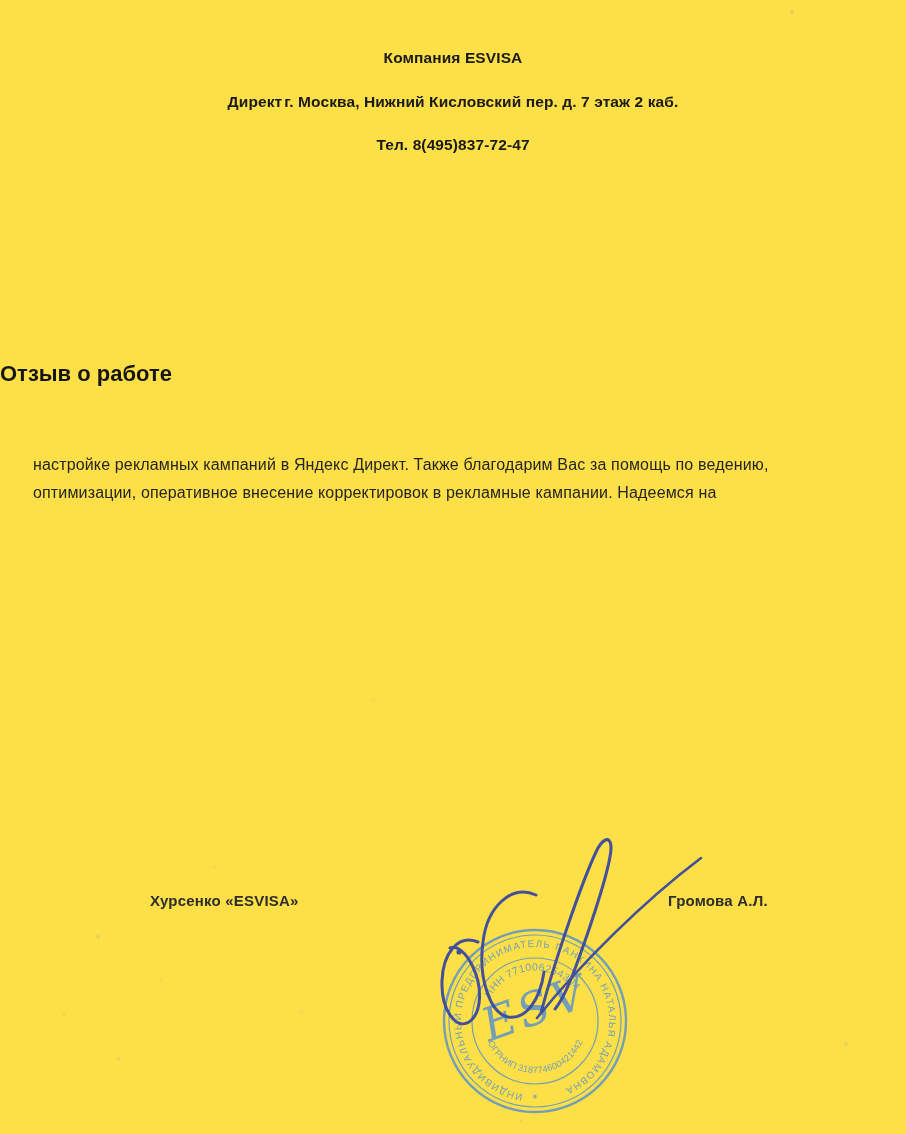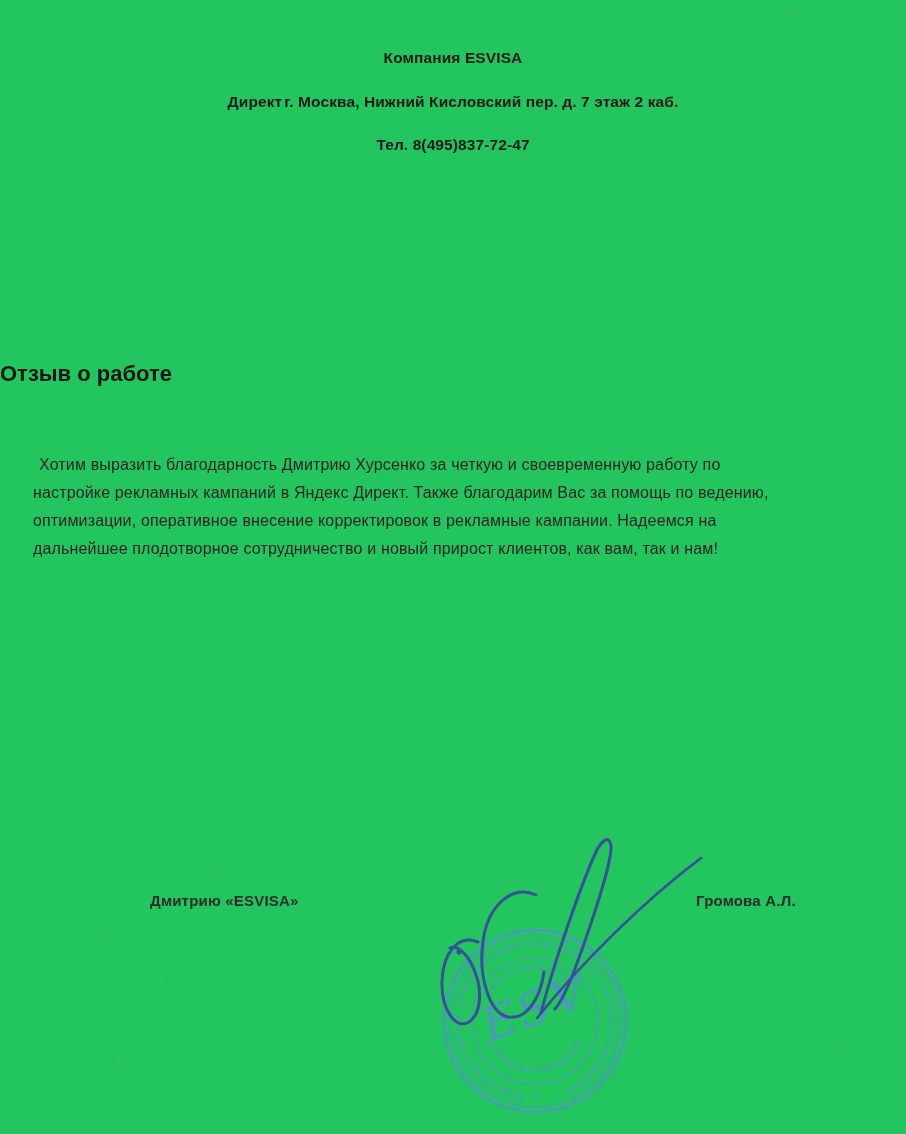--- a/index.html
+++ b/index.html
@@ -1,34 +1,34 @@
 <!DOCTYPE html>
 <html><head>
 <meta charset="utf-8">
 <style>
   html,body{margin:0;padding:0;background:#ffffff;}
   .page{
-    position:relative;width:906px;height:1134px;background:#22c55e;
+    position:relative;width:906px;height:1134px;background:#fde047;
     overflow:hidden;font-family:"Liberation Sans",sans-serif;color:#1c1c1c;
   }
   .hdr{position:absolute;left:0;width:100%;text-align:center;
        font-weight:bold;font-size:15.5px;letter-spacing:.1px;color:#1a1a1a;}
   .hdr-company{top:49px;}
   .hdr-address{top:93px;}
   .hdr-phone{top:136px;}
   .addr-text{margin-left:2px;}
   .doc-title{position:absolute;top:361px;left:0;width:100%;
              font-size:22px;font-weight:bold;margin:0;color:#151515;}
   .body-text{position:absolute;top:451px;left:33px;width:848px;
              font-size:16px;line-height:28px;color:#242424;letter-spacing:.15px;}
   .body-line{white-space:nowrap;}
   .body-line.first{padding-left:6px;}
   .sig{position:absolute;font-size:15px;font-weight:bold;color:#2d2d2d;letter-spacing:.2px;}
   .sig-left{left:150px;top:892px;}
-  .sig-right{left:668px;top:892px;margin-left:28px;}
+  .sig-right{left:668px;top:892px;}
   .seal{position:absolute;left:400px;top:815px;}
   .seal text{font-family:"Liberation Sans",sans-serif;}
   .seal .monogram{font-family:"DejaVu Serif",serif;font-style:italic;}
   
   .speck{position:absolute;left:0;top:0;width:2px;height:2px;border-radius:50%;
     background:transparent;
     box-shadow:
       791px 11px 0 1px rgba(150,150,150,.28),
       97px 936px 0 1px rgba(160,160,160,.22),
       63px 1013px 0 1px rgba(165,165,165,.20),
@@ -50,27 +50,25 @@
 
   <div class="hdr hdr-address">
     <span>Директ</span><span class="addr-text">г. Москва, Нижний Кисловский пер. д. 7 этаж 2 каб.</span>
   </div>
 
   <div class="hdr hdr-phone">Тел. 8(495)837-72-47</div>
 
   <h1 class="doc-title">Отзыв о работе</h1>
 
   <div class="body-text">
-    <div class="body-line first">Хотим выразить благодарность Дмитрию Хурсенко за четкую и своевременную работу по</div>
     <div class="body-line">настройке рекламных кампаний в Яндекс Директ. Также благодарим Вас за помощь по ведению,</div>
     <div class="body-line">оптимизации, оперативное внесение корректировок в рекламные кампании. Надеемся на</div>
-    <div class="body-line">дальнейшее плодотворное сотрудничество и новый прирост клиентов, как вам, так и нам!</div>
   </div>
 
-  <div class="sig sig-left">Дмитрию «ESVISA»</div>
+  <div class="sig sig-left">Хурсенко «ESVISA»</div>
   <div class="sig sig-right">Громова А.Л.</div>
 
   <svg class="seal" width="320" height="320" viewBox="400 815 320 320">
     <defs>
       <path id="outerRing" d="M 535 1095 a 74 74 0 1 1 0 -148 a 74 74 0 1 1 0 148"></path>
       <path id="innArc" d="M 489 1001 A 50 50 0 0 1 581 1001"></path>
       <path id="ogrnArc" d="M 487 1041 A 52 52 0 0 0 583 1041"></path>
     </defs>
 
     <g opacity="0.82">

